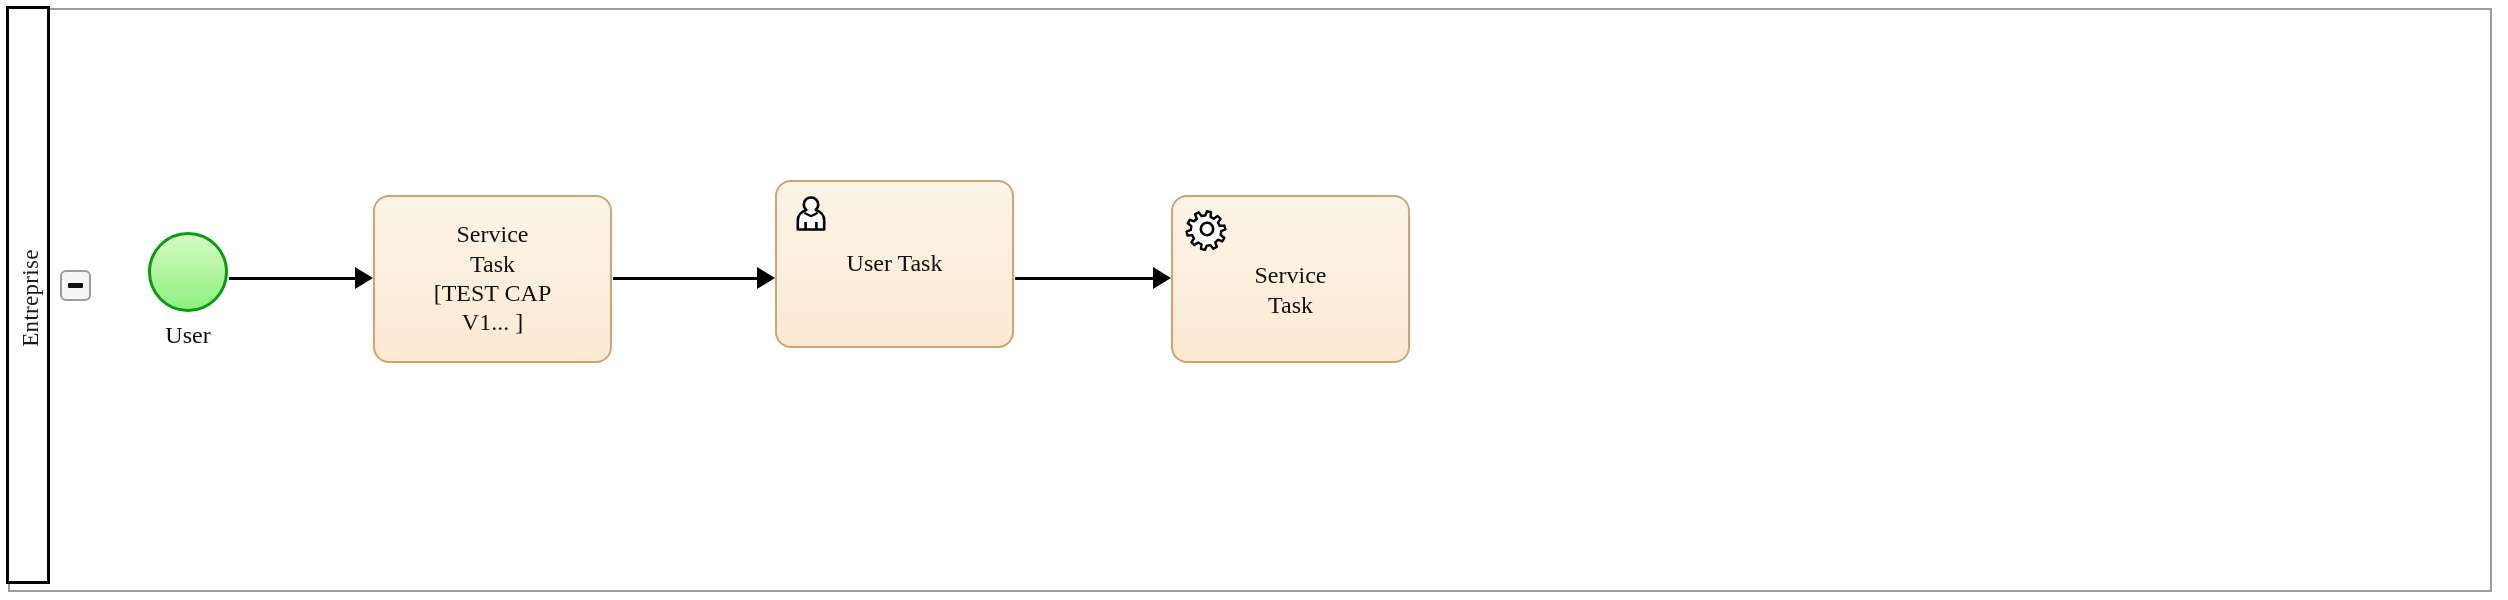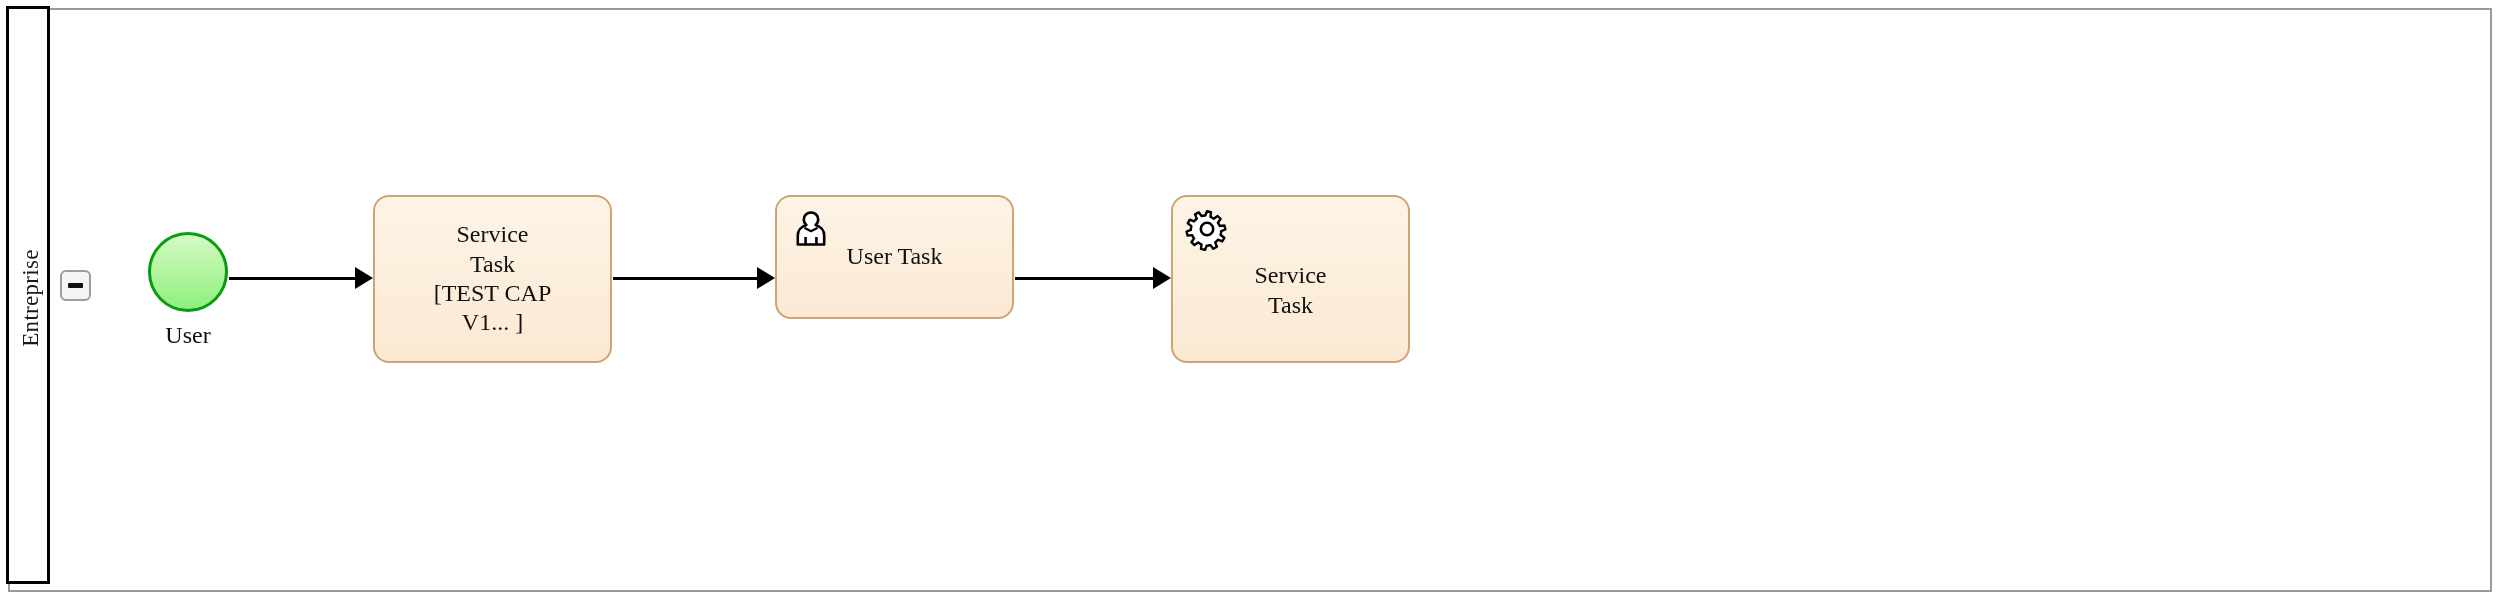--- a/index.html
+++ b/index.html
@@ -197,21 +197,21 @@
   <div class="start-event"></div>
   <div class="start-label">User</div>
 
   <div class="task" style="left:373px; top:195px; width:239px; height:168px;">
     <div class="task-label">Service
 Task
 [TEST CAP
 V1... ]</div>
   </div>
 
-  <div class="task" style="left:775px; top:195px; width:239px; height:124px;text-decoration:underline;">
+  <div class="task" style="left:775px; top:180px; width:239px; height:168px;text-decoration:underline;">
     <div class="task-icon">
       <svg viewBox="0 0 44 44" width="44" height="44" aria-hidden="true">
         <path d="M22 5.5c-4.1 0-7.2 3.1-7.2 7.0 0 2.2 1.0 4.1 2.6 5.4
                  -5.0 1.4 -8.6 5.6 -8.6 10.6 l0 9.0 l26.4 0 l0 -9.0
                  c0 -5.0 -3.6 -9.2 -8.6 -10.6 1.6 -1.3 2.6 -3.2 2.6 -5.4
                  0 -3.9 -3.1 -7.0 -7.2 -7.0 z" fill="#ffffff" stroke="#000000" stroke-width="2.6" stroke-linejoin="round"></path>
         <path d="M16.6 37.5 l0 -7.6 M27.4 37.5 l0 -7.6" stroke="#000000" stroke-width="2.6" fill="none"></path>
         <path d="M16.2 21.2 l5.8 3.0 l5.8 -3.0" stroke="#000000" stroke-width="2.2" fill="none" stroke-linecap="round" stroke-linejoin="round"></path>
       </svg>
     </div>

